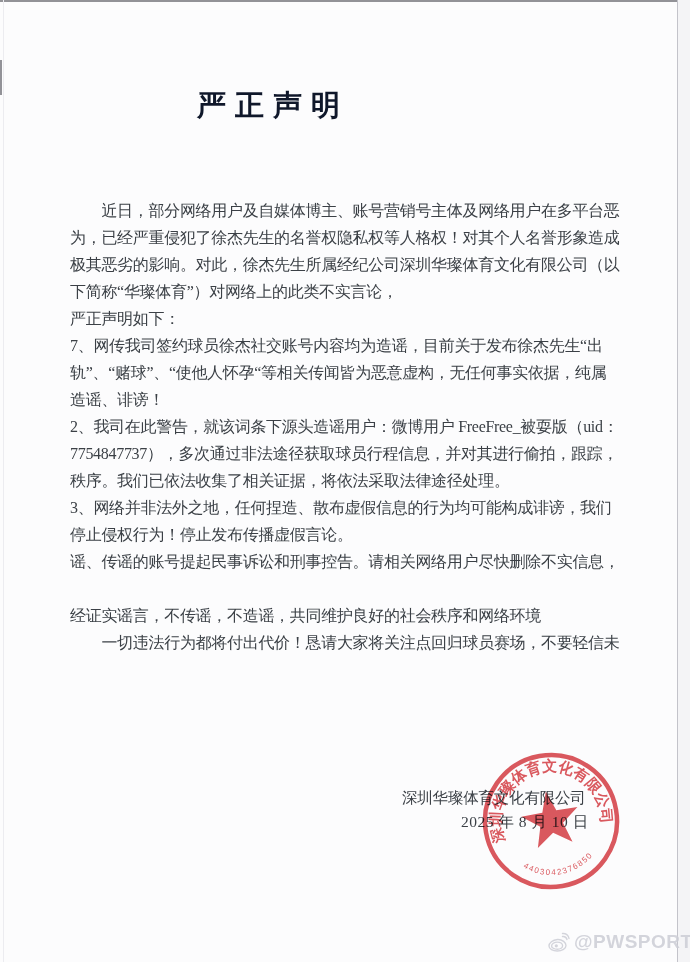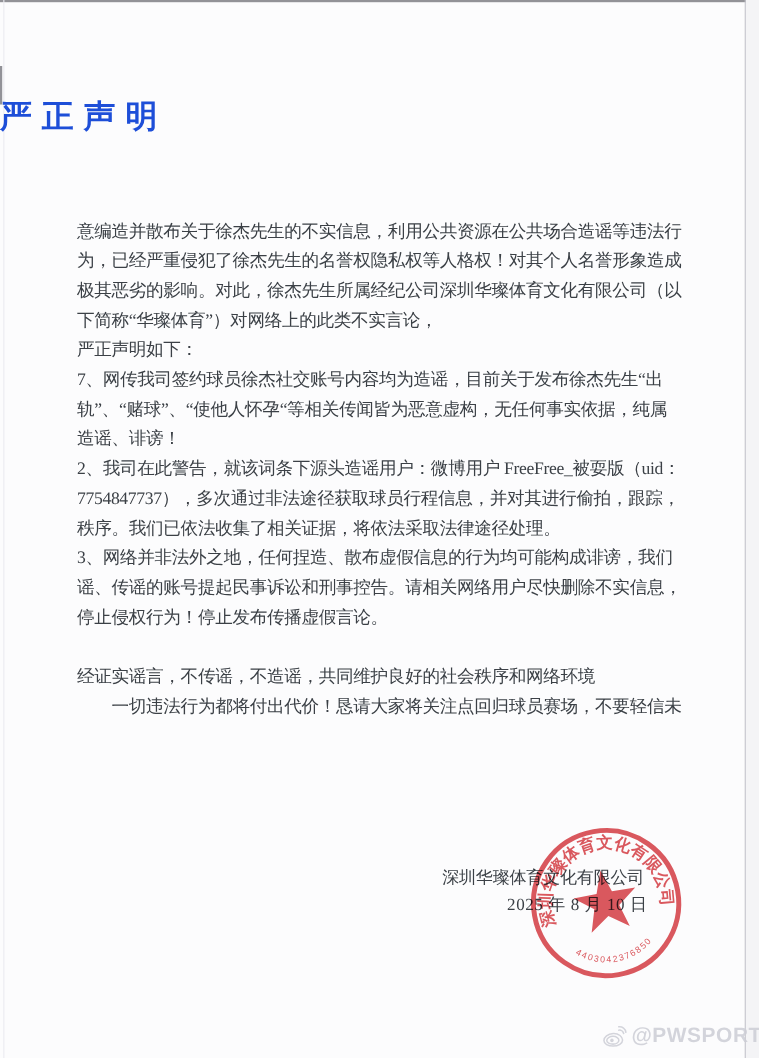--- a/index.html
+++ b/index.html
@@ -12,23 +12,23 @@
     color:var(--ink,#3b4046);
   }
   .edge-top{position:absolute;left:0;top:0;width:690px;height:2px;background:rgba(58,58,68,.55);}
   .edge-right{position:absolute;left:677px;top:0;width:1px;height:962px;background:#c3c3ca;}
   .edge-right-shade{position:absolute;left:678px;top:0;width:12px;height:962px;background:#f4f4f6;}
   .edge-left{position:absolute;left:3px;top:0;width:1px;height:962px;background:#ececf0;}
   .edge-left-dark{position:absolute;left:0;top:60px;width:2px;height:35px;background:rgba(40,40,52,.5);}
 
   .title{
     position:absolute;left:0;top:86px;width:546px;
-    text-align:left;
+    text-align:center;
     font-size:29px;font-weight:bold;letter-spacing:9px;
-    color:#1d4ed8;
+    color:#0f172a;
   }
   .body-lines{
     position:absolute;left:70px;top:197px;width:560px;
   }
   .body-line{
     height:27px;line-height:27px;
     font-size:16px;letter-spacing:-0.3px;
     white-space:pre;color:var(--ink,#3b4046);
   }
   .sig-company{
@@ -64,34 +64,34 @@
   <div class="edge-top"></div>
   <div class="edge-right-shade"></div>
   <div class="edge-right"></div>
   <div class="edge-left"></div>
   <div class="edge-left-dark"></div>
 
   <div class="title">严正声明</div>
 
   <div class="body-lines">
 
-      <div class="body-line">意编造并散布关于徐杰先生的不实信息，利用公共资源在公共场合造谣等违法行</div>
+  <div class="body-line">　　近日，部分网络用户及自媒体博主、账号营销号主体及网络用户在多平台恶</div>
       <div class="body-line">为，已经严重侵犯了徐杰先生的名誉权隐私权等人格权！对其个人名誉形象造成</div>
       <div class="body-line">极其恶劣的影响。对此，徐杰先生所属经纪公司深圳华璨体育文化有限公司（以</div>
       <div class="body-line">下简称“华璨体育”）对网络上的此类不实言论，</div>
       <div class="body-line">严正声明如下：</div>
       <div class="body-line">7、网传我司签约球员徐杰社交账号内容均为造谣，目前关于发布徐杰先生“出</div>
       <div class="body-line">轨”、“赌球”、“使他人怀孕“等相关传闻皆为恶意虚构，无任何事实依据，纯属</div>
       <div class="body-line">造谣、诽谤！</div>
       <div class="body-line">2、我司在此警告，就该词条下源头造谣用户：微博用户 FreeFree_被耍版（uid：</div>
       <div class="body-line">7754847737），多次通过非法途径获取球员行程信息，并对其进行偷拍，跟踪，</div>
       <div class="body-line">秩序。我们已依法收集了相关证据，将依法采取法律途径处理。</div>
       <div class="body-line">3、网络并非法外之地，任何捏造、散布虚假信息的行为均可能构成诽谤，我们</div>
+      <div class="body-line">停止侵权行为！停止发布传播虚假言论。</div>
       <div class="body-line">谣、传谣的账号提起民事诉讼和刑事控告。请相关网络用户尽快删除不实信息，</div>
-      <div class="body-line">停止侵权行为！停止发布传播虚假言论。</div>
       <div class="body-line"></div>
       <div class="body-line">经证实谣言，不传谣，不造谣，共同维护良好的社会秩序和网络环境</div>
       <div class="body-line">　　一切违法行为都将付出代价！恳请大家将关注点回归球员赛场，不要轻信未</div>
     </div>
 
   <div class="sig-company">深圳华璨体育文化有限公司</div>
   <div class="sig-date">2025 年 8 月 10 日</div>
 
   <svg class="seal" viewBox="0 0 140 140" xmlns="http://www.w3.org/2000/svg">
     <circle cx="70" cy="70" r="66" fill="none" stroke="var(--seal,#d9474d)" stroke-width="4.5"></circle>

